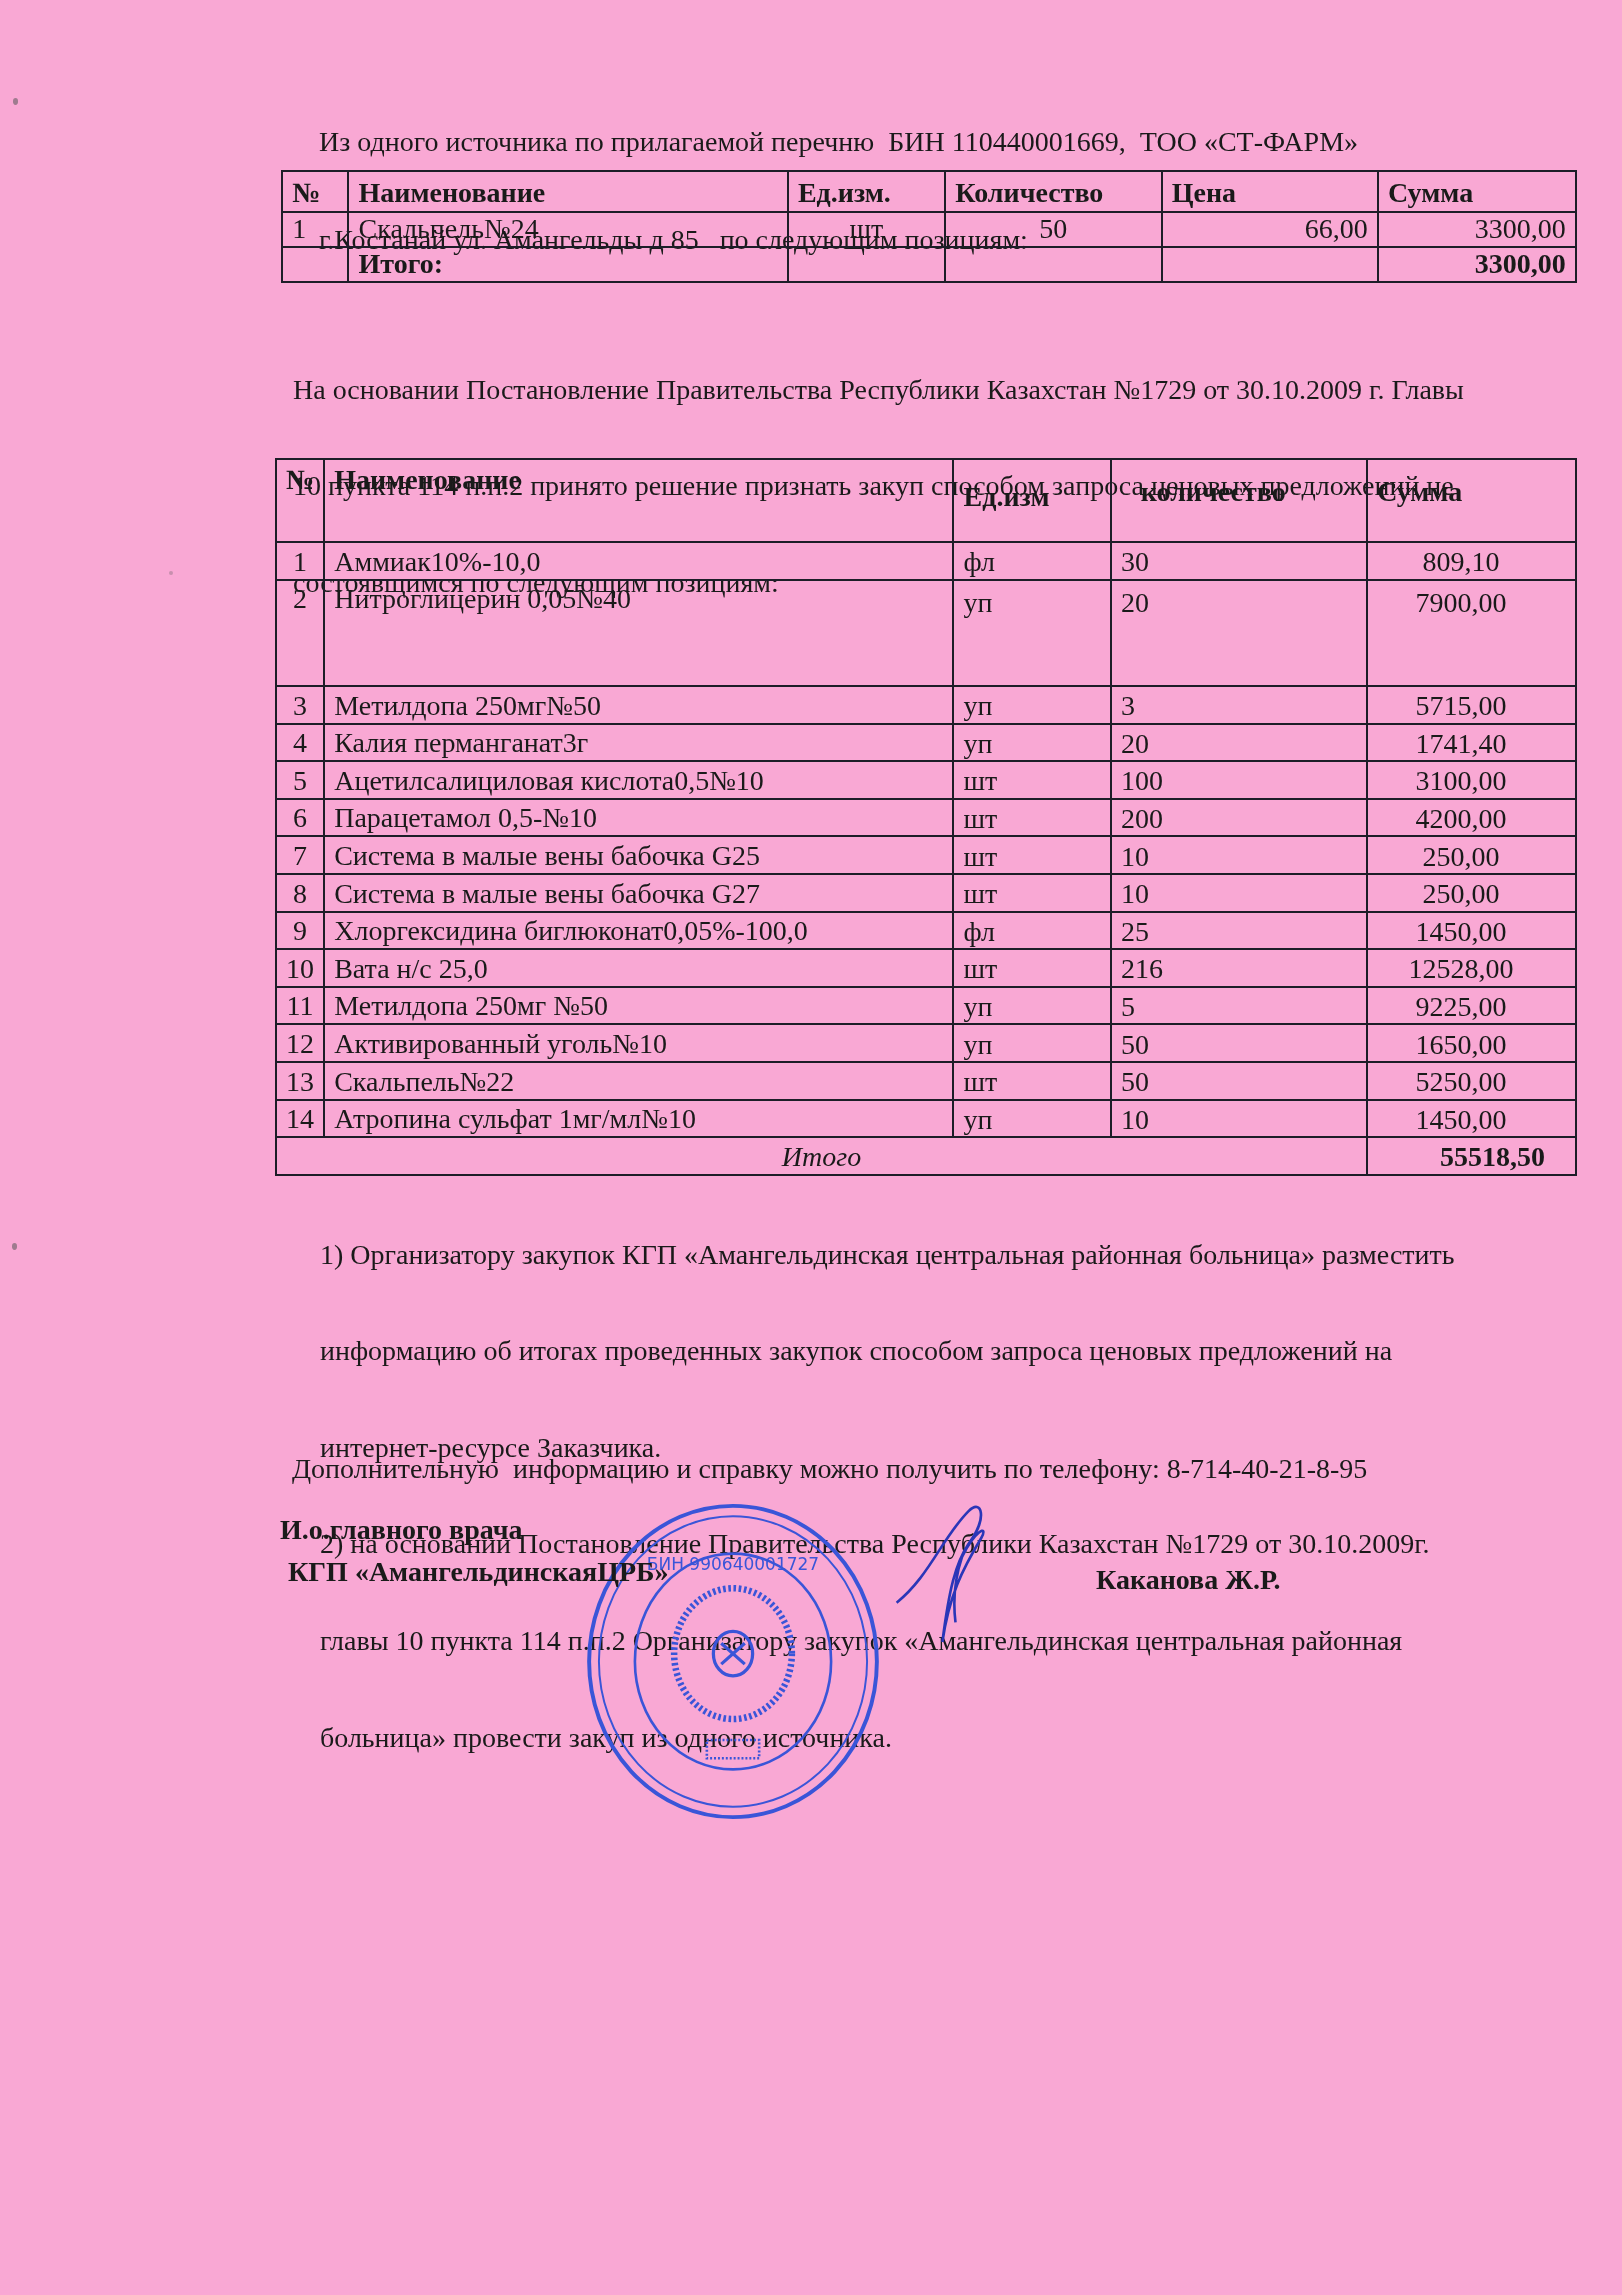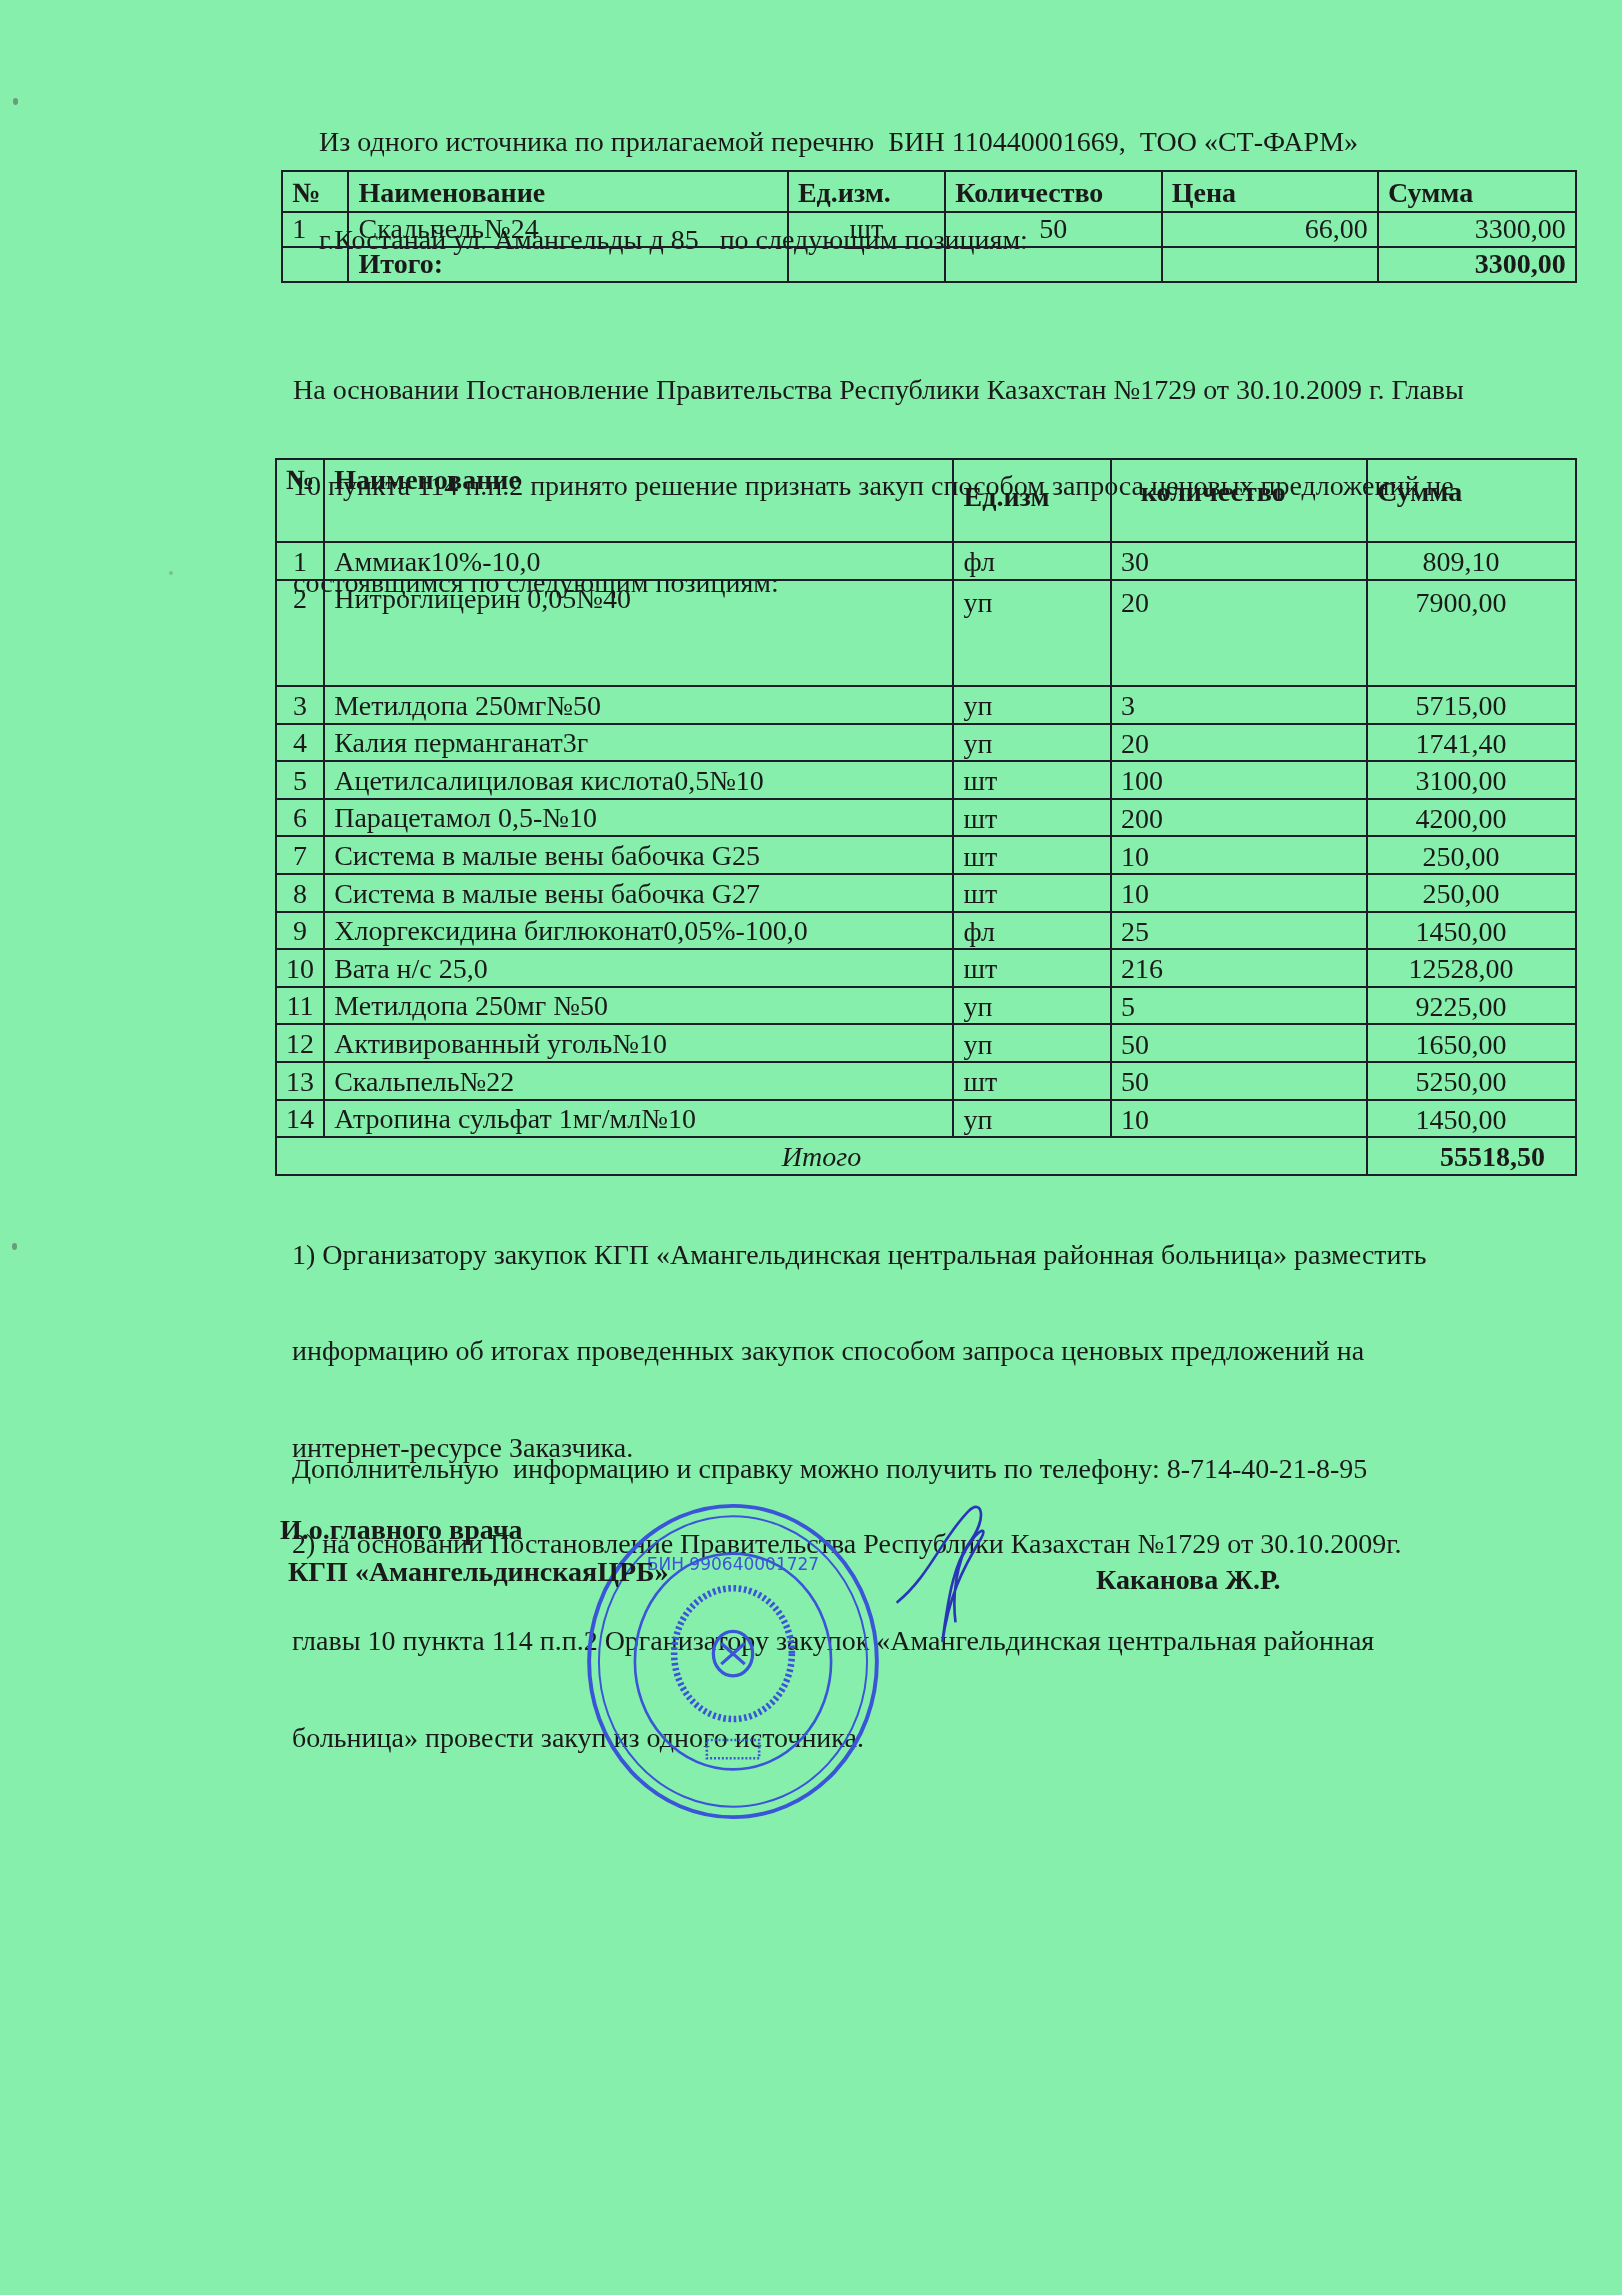--- a/index.html
+++ b/index.html
@@ -1,21 +1,21 @@
 <!DOCTYPE html>
 <html style="font-size:10.5px"><head>
 <meta charset="utf-8">
 <style>
   html, body { margin: 0; padding: 0; background: #fcfcfc; }
   body {
     width: 1623px; height: 2295px; position: relative; overflow: hidden;
     font-family: "Liberation Serif", "DejaVu Serif", serif;
     color: #1a1a1a;
   }
-  .page { position: absolute; inset: 0; background: #86efac; }
+  .page { position: absolute; inset: 0; background: #f9a8d4; }
   .speck { position: absolute; width: 5.2px; height: 6.5px; border-radius: 50%; background: #555; opacity: .55; }
   .txt { position: absolute; font-size: 28px; line-height: 1.1; white-space: pre; letter-spacing: 0; }
 
   
   #intro { left: 319px; top: 65px; }
   #intro div { height: 37px; }
 
   
   table { border-collapse: collapse; position: absolute; font-size: 28px; }
   table td, table th { border: 2px solid #1d1d28; padding: 0 9.2px; vertical-align: top; font-weight: normal; text-align: left; }
@@ -37,21 +37,21 @@
   #t2 .n { text-align: center; width: 46px; padding: 2.6px 0 0 0; }
   #t2 .c { text-align: left; vertical-align: middle; }
   #t2 .r { text-align: center; vertical-align: middle; padding-right: 30px; }
   #t2 tr.tall td { height: 98px; }
   #t2 tr.tall td.c, #t2 tr.tall td.r { vertical-align: top; padding-top: 6.5px; }
   #t2 .tot-label { text-align: center; font-style: italic; }
   #t2 .tot-val { font-weight: bold; text-align: right; padding-right: 30px; border-radius: 10px; }
 
   
   #res { left: 292px; top: 1178px; }
-  #res div { height: 35px; }
+  #res div { height: 35px; margin-left: 28px; }
 
   #contact { left: 292px; top: 1454px; }
 
   
   #sig1 { left: 280px; top: 1515px; font-weight: bold; }
   #sig2 { left: 288px; top: 1557px; font-weight: bold; }
   #sig3 { left: 1096px; top: 1565px; font-weight: bold; }
 
   .stamp { position: absolute; left: 576px; top: 1498px; width: 314px; height: 327px; }
   .signature { position: absolute; left: 890px; top: 1498px; width: 131px; height: 157px; }

